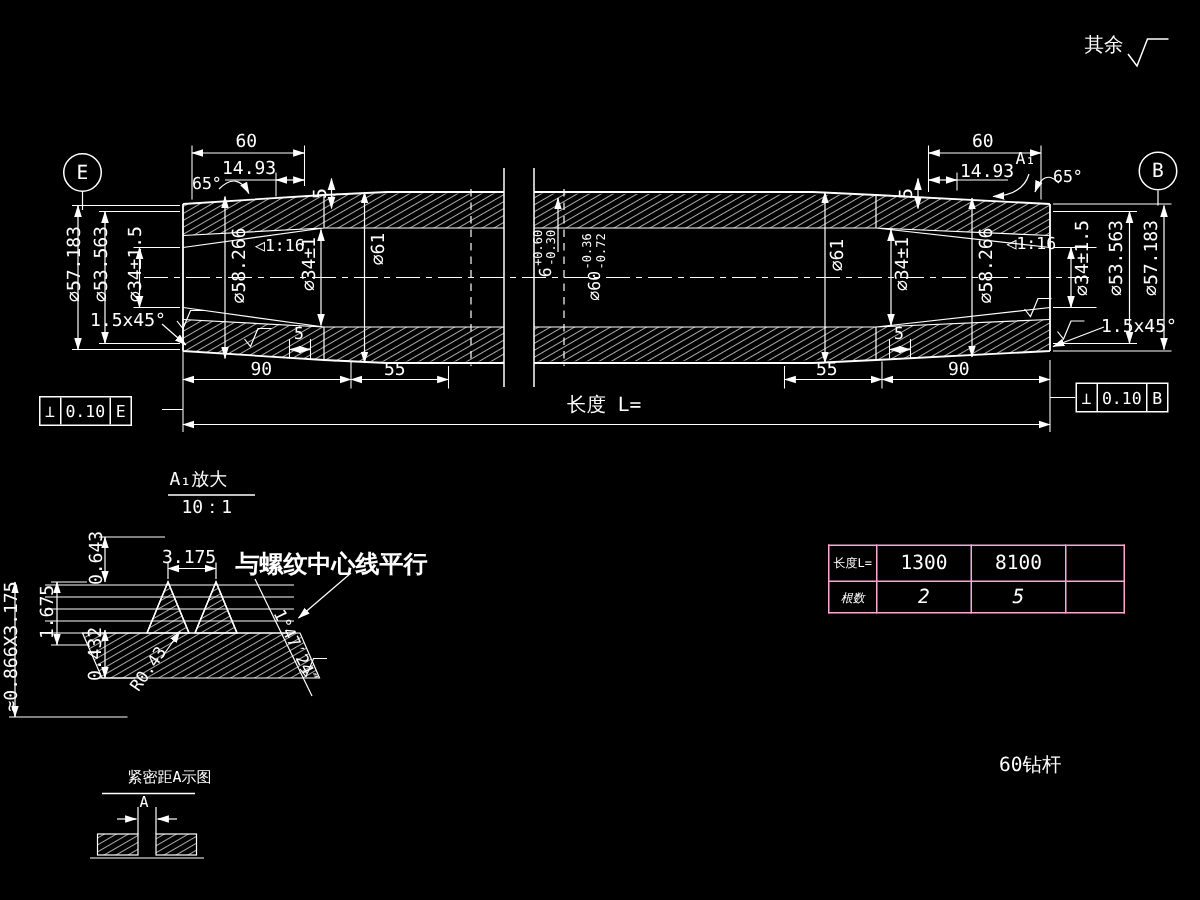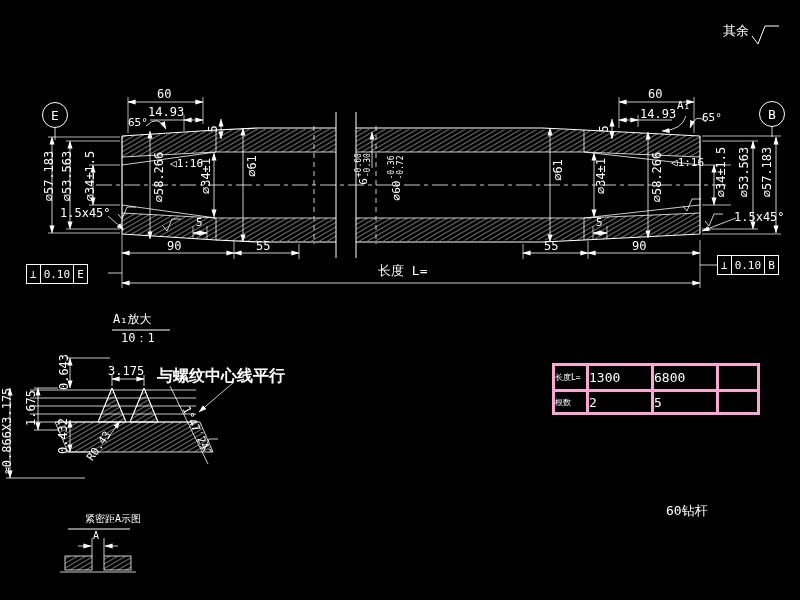--- a/index.html
+++ b/index.html
@@ -15,24 +15,24 @@
        transform:translate(-50%,-50%) rotate(-90deg);font-size:11px;line-height:1;}
   .tol{display:inline-flex;flex-direction:column;font-size:8px;line-height:1.1;}
   .fcf{position:absolute;display:flex;border:1px solid #fff;height:18px;background:#000;}
   .fcf .cell{display:flex;align-items:center;justify-content:center;font-size:11px;
              padding:0 3px;border-right:1px solid #fff;}
   .fcf .cell:last-child{border-right:none;}
   .circle{position:absolute;width:24px;height:24px;border:1px solid #fff;border-radius:50%;
           display:flex;align-items:center;justify-content:center;font-size:13px;background:#000;}
   .note{position:absolute;font-size:13px;font-weight:bold;white-space:nowrap;}
   table.spec{position:absolute;border-collapse:collapse;background:#000;}
-  table.spec td{border:3px solid #f9a8d4;color:#fff;font-size:13px;padding:0;}
+  table.spec td{border:1px solid #f9a8d4;text-align:center;color:#fff;font-size:13px;padding:0;}
   table.spec td.lbl{font-size:8px;width:31px;}
   table.spec td.v{width:62px;} table.spec td.w3{width:38px;}
-  table.spec tr:first-child td{height:23px;} table.spec tr:last-child td{height:20px;}
+  table.spec tr:first-child td{height:23px;} table.spec tr:last-child td{height:20px;font-style:italic;}
 </style>
 </head>
 <body>
 
 <div id="screen">
 
 <svg width="800" height="600" viewBox="0 0 800 600">
   <defs>
     <pattern id="hat" width="4" height="4" patternUnits="userSpaceOnUse" patternTransform="rotate(60)">
       <line x1="0" y1="0" x2="0" y2="4" stroke="#fff" stroke-width="0.9"></line>
@@ -244,21 +244,21 @@
 <span class="diag" style="left:99px;top:446px;transform:translate(-50%,-50%) rotate(-55deg)">R0.43</span>
 <span class="diag" style="left:197px;top:431px;transform:translate(-50%,-50%) rotate(64deg)">1°47′24″</span>
 <span class="note" style="left:157px;top:366px;font-size:16px">与螺纹中心线平行</span>
 
 
 <table class="spec" style="left:552px;top:363px">
   <tbody>
         <tr>
     <td class="lbl">长度L=</td>
     <td class="v">1300</td>
-    <td class="v">6800</td>
+    <td class="v">8100</td>
     <td class="w3"></td>
   </tr>
   <tr>
     <td class="lbl">根数</td>
     <td class="v">2</td>
     <td class="v">5</td>
     <td class="w3"></td>
   </tr>
 </tbody>
     </table>

